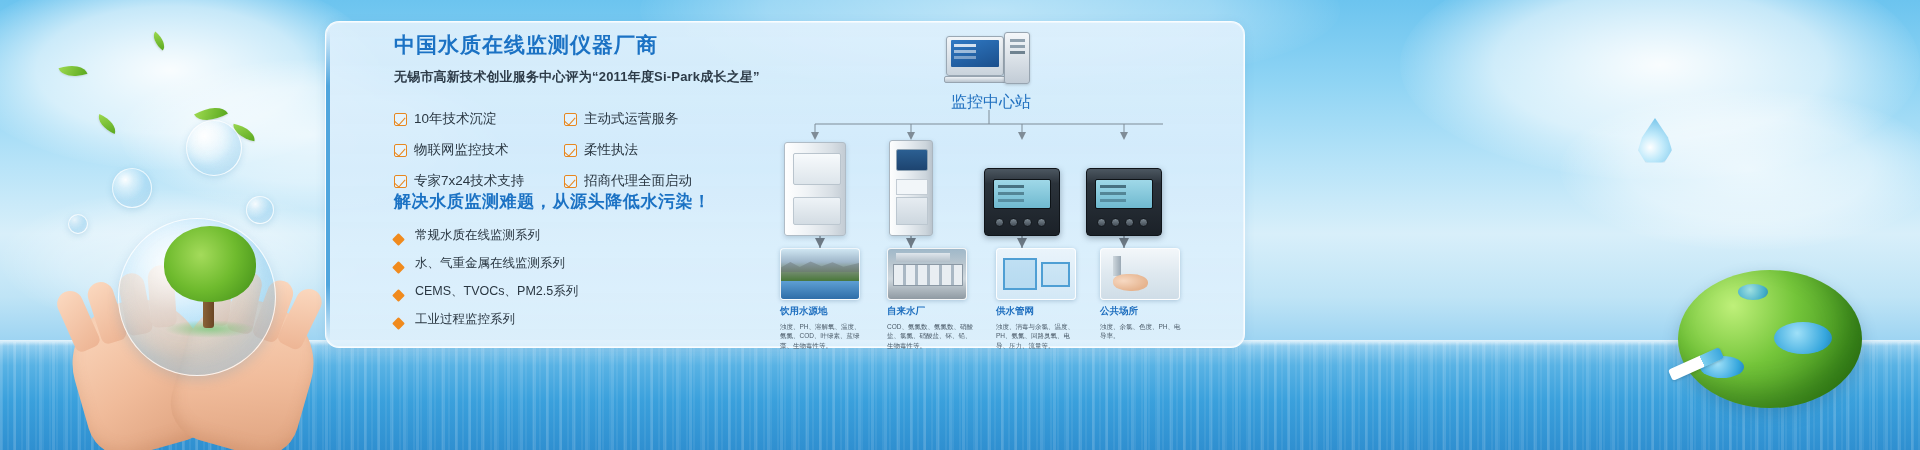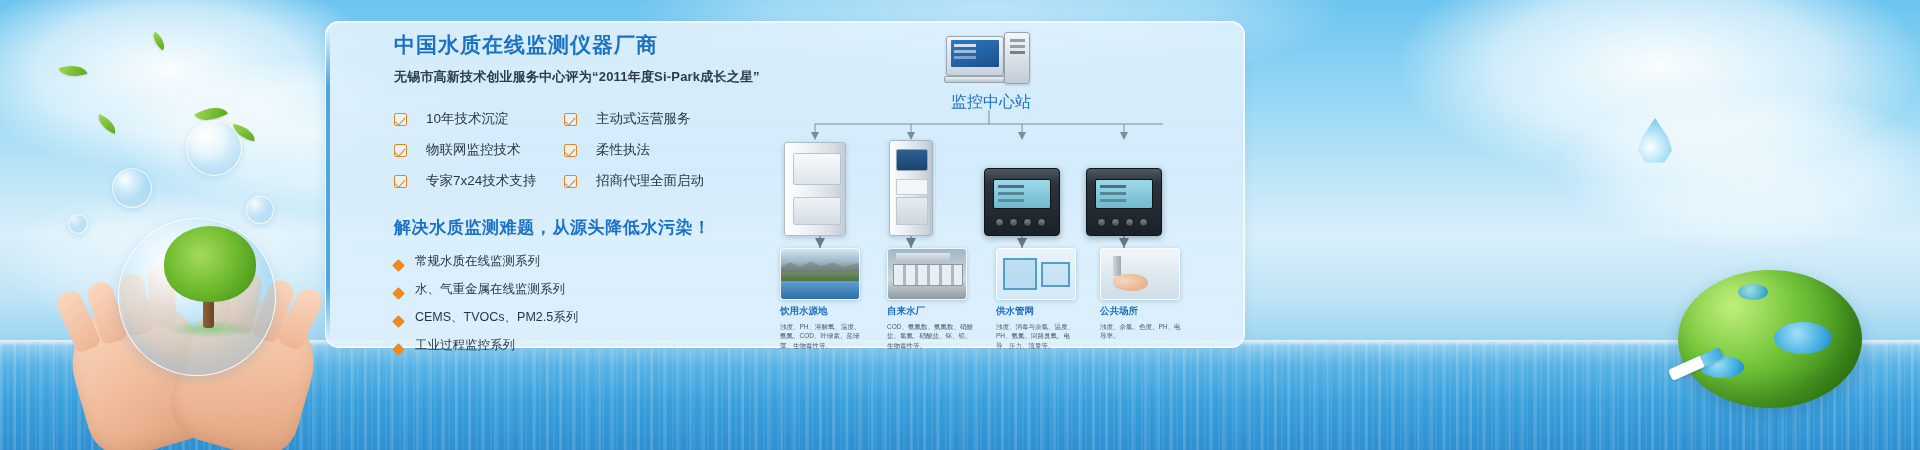--- a/index.html
+++ b/index.html
@@ -159,35 +159,34 @@
     margin-top: 11px; font-size: 13px; color: #2d3b48; font-weight: bold;
     letter-spacing: .2px; white-space: nowrap;
   }
 
   .check-grid {
     margin-top: 24px;
     display: grid;
     grid-template-columns: 170px 1fr;
     row-gap: 13px;
   }
-  .check-item { display: flex; align-items: center; gap: 19px; }
+  .check-item { display: flex; align-items: center; gap: 7px; }
   .cbox {
     width: 13px; height: 13px; flex: 0 0 13px;
     border: 1.5px solid #e8871e; border-radius: 2px;
     position: relative; background: rgba(255,255,255,.35);
   }
   .cbox::after {
     content: ""; position: absolute; left: 2px; top: 1px;
     width: 5px; height: 9px; border: solid #e8871e;
     border-width: 0 1.8px 1.8px 0; transform: rotate(42deg);
   }
   .check-label { font-size: 13.5px; color: #2a3742; white-space: nowrap; }
 
   .headline2 {
-    margin-top: 26px;
     font-size: 17px; font-weight: bold; color: #1b72c4;
     letter-spacing: .6px; white-space: nowrap;
   }
 
   .bullets { margin-top: 14px; }
   .bullet-item { display: flex; align-items: flex-end; gap: 12px; margin-bottom: 11px; }
   .dia {
     width: 9px; height: 9px; flex: 0 0 9px; background: #f08a1d;
     transform: rotate(45deg); border-radius: 1px;
   }

